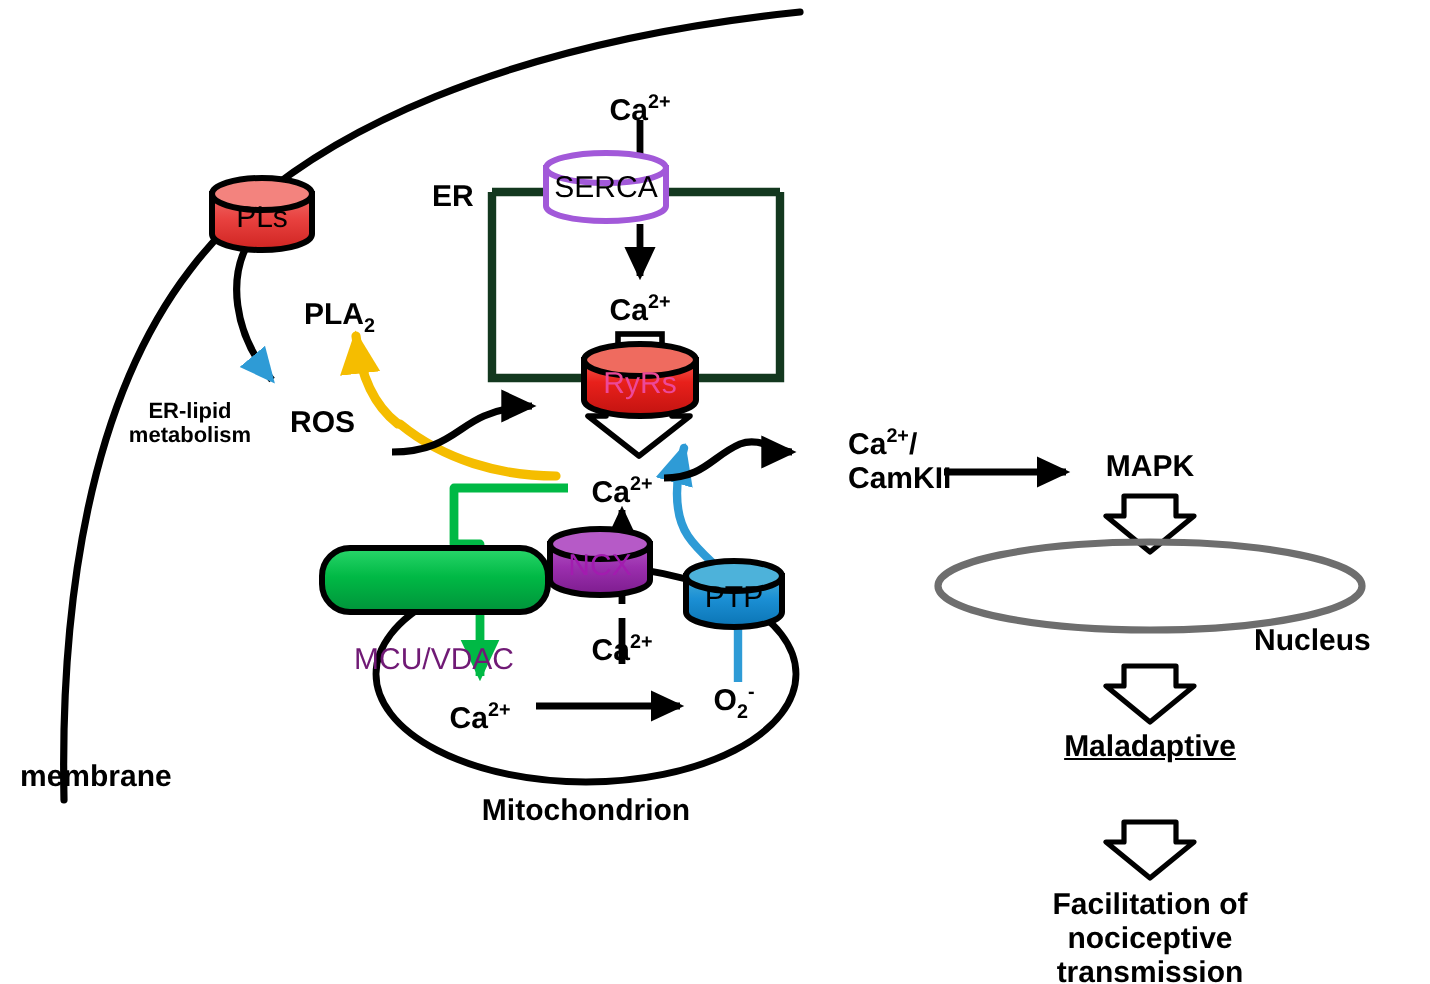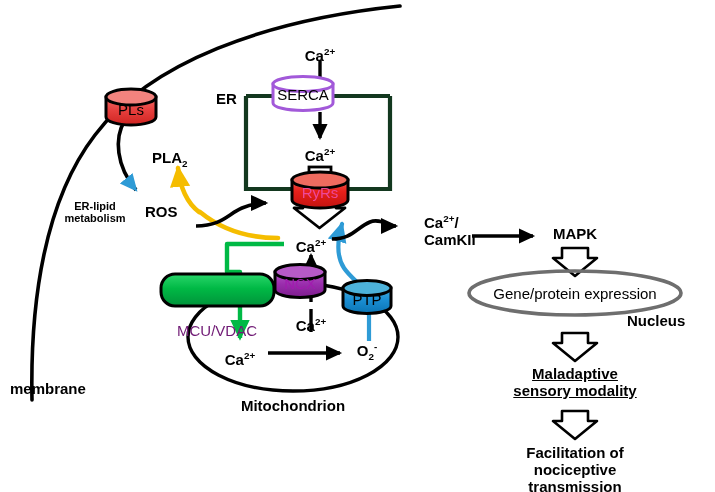--- a/index.html
+++ b/index.html
@@ -210,27 +210,25 @@
 
 <div class="lbl ctr" style="left:367px;top:343px;font-size:15px;"><span>O</span><sub>2</sub><sup>-</sup></div>
 
 <div class="lbl" style="left:400px;top:215px;font-size:15px;margin-left:24px;">
   <div><span>Ca</span><sup>2+</sup><span>/</span></div>
   <div>CamKII</div>
 </div>
 
 <div class="lbl ctr" style="left:575px;top:226px;font-size:15px;">MAPK</div>
 
-<div class="nodelabel" style="left:575px;top:293px;font-size:15px;">Gene/protein expression</div>
 
 <div class="lbl" style="left:627px;top:313px;font-size:15px;">Nucleus</div>
 
 <div class="lbl ctr" style="left:575px;top:366px;font-size:15px;text-decoration:underline;">
   <div>Maladaptive</div>
-  <div>sensory modality</div>
 </div>
 
 <div class="lbl ctr" style="left:575px;top:445px;font-size:15px;">
   <div>Facilitation of</div>
   <div>nociceptive transmission</div>
 </div>
 
 </div>
 
 </body></html>

